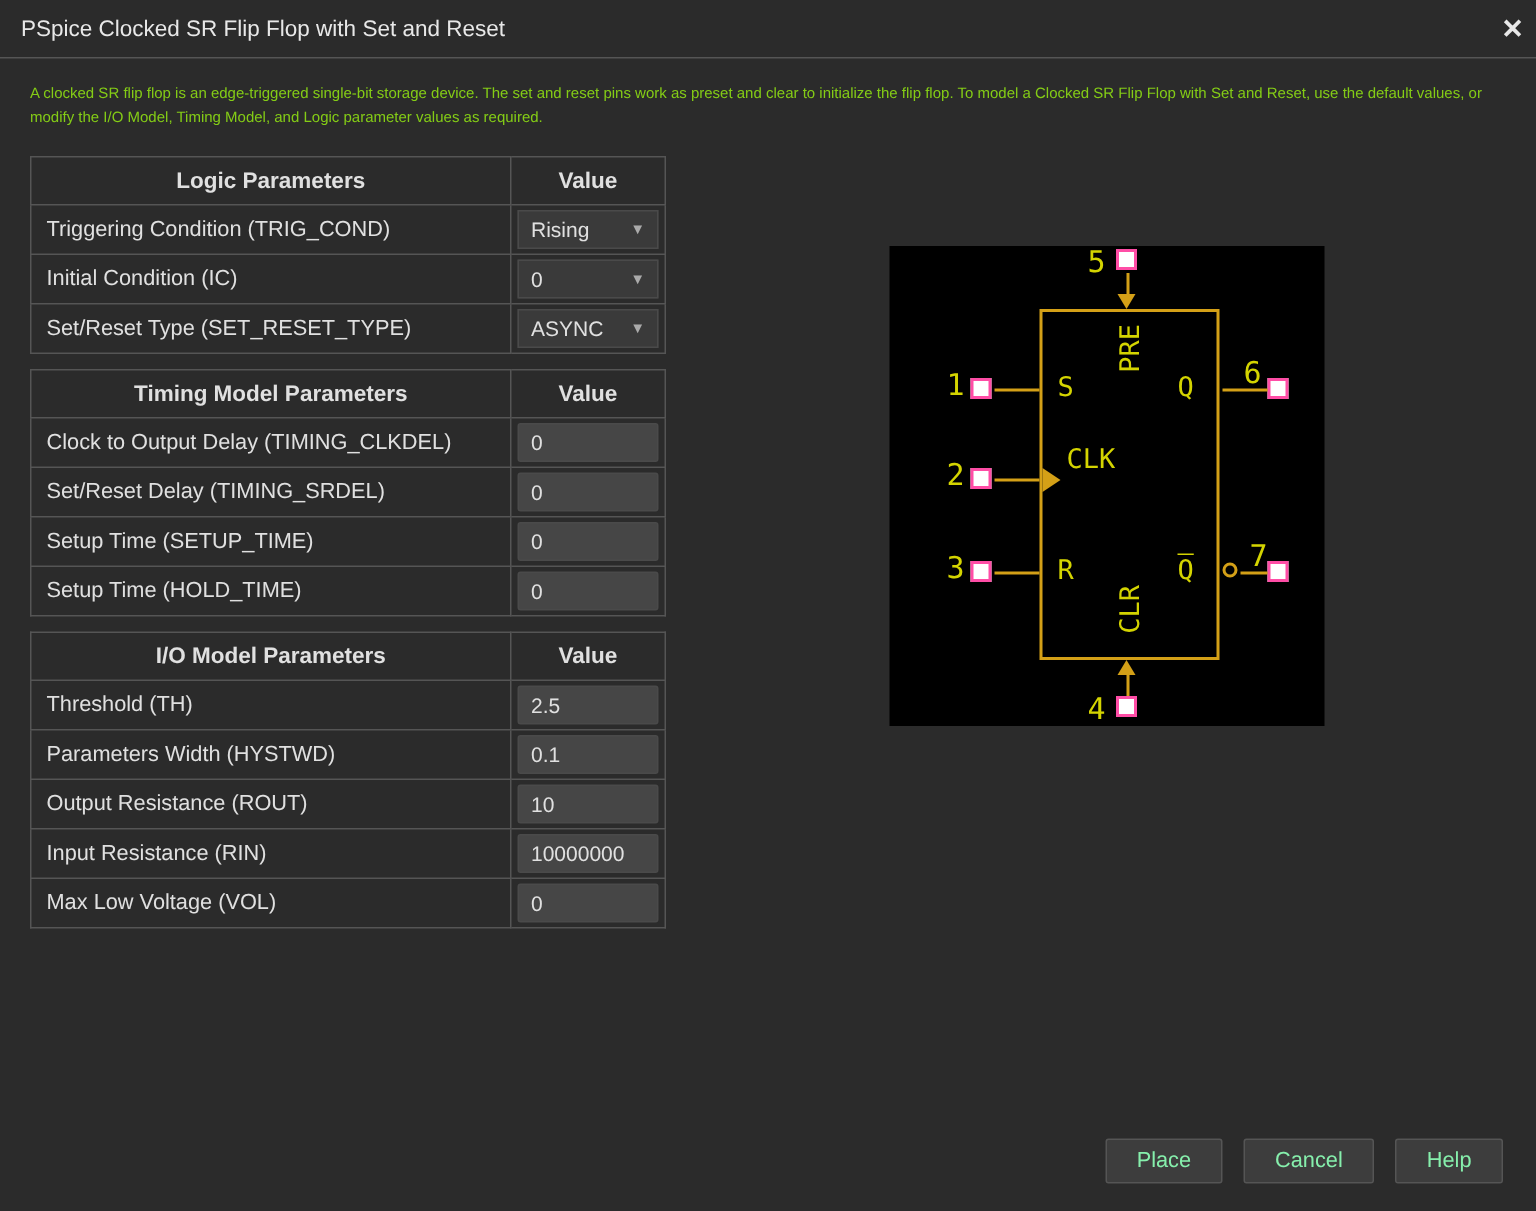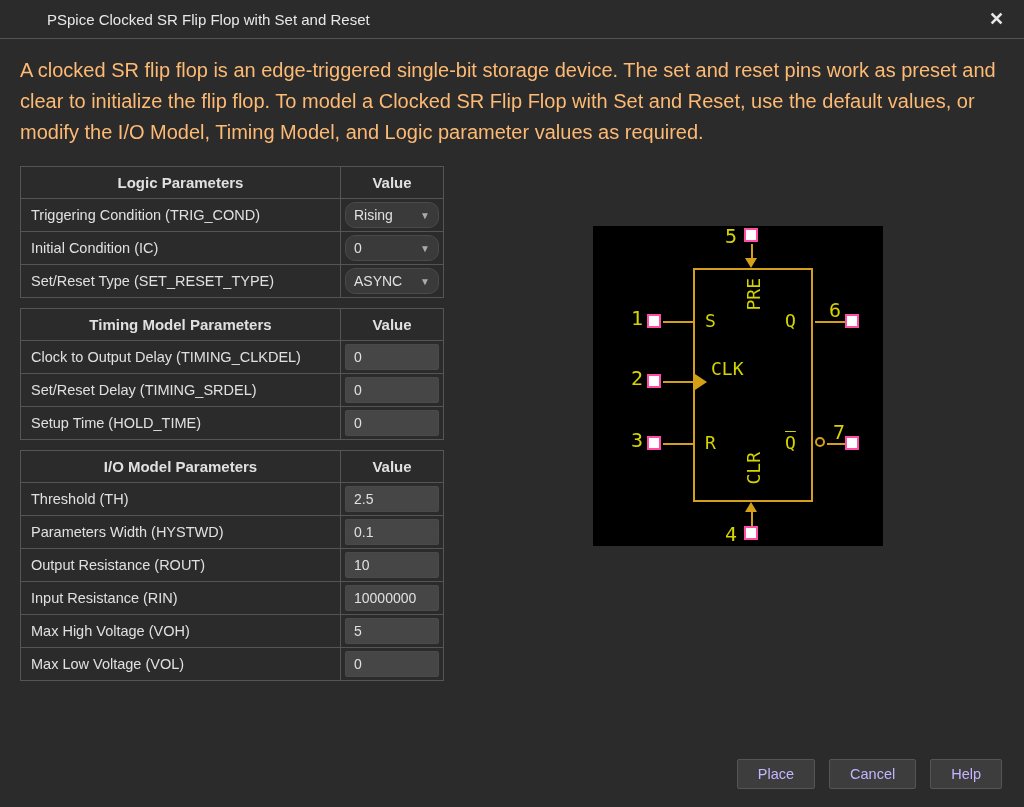--- a/index.html
+++ b/index.html
@@ -9,41 +9,40 @@
     font-family: "Segoe UI", Arial, sans-serif;
     font-size: 14px;
     width: 1024px;
     height: 807px;
     overflow: hidden;
   }
   .titlebar {
     display: flex;
     align-items: center;
     justify-content: space-between;
-    padding: 8px 14px 8px 14px;
+    padding: 8px 2px 8px 14px;
     font-size: 15px;
     color: #e8e8e8;
-    margin-left: 33px;
   }
   .close-x {
     font-size: 18px;
     color: #e8e8e8;
     cursor: pointer;
     padding: 0 6px;
     font-weight: bold;
   }
   .divider-h {
     border-top: 1px solid #555;
     margin: 0;
   }
   .description {
     padding: 16px 20px 18px 20px;
     line-height: 1.55;
-    font-size: 20px;
-    color: #fdba74;
+    font-size: 10px;
+    color: #84cc16;
   }
   .main-area {
     display: flex;
     padding: 0 20px;
     gap: 28px;
   }
   .params-col {
     width: 424px;
     flex-shrink: 0;
   }
@@ -79,21 +78,21 @@
     font-size: 14.5px;
   }
   .field-wrap {
     padding: 3px 4px;
   }
   .select {
     width: 100%;
     height: 26px;
     background: #3a3a3a;
     border: 1px solid #4a4a4a;
-    border-radius: 10px;
+    border-radius: 0;
     color: #e0e0e0;
     display: flex;
     align-items: center;
     justify-content: space-between;
     padding: 0 8px;
     font-size: 14px;
     cursor: pointer;
   }
   .select .caret {
     font-size: 10px;
@@ -114,21 +113,21 @@
   .footer {
     position: absolute;
     bottom: 18px;
     right: 22px;
     display: flex;
     gap: 14px;
   }
   .btn {
     background: #3d3d3d;
     border: 1px solid #555;
-    color: #c4b5fd;
+    color: #86efac;
     padding: 6px 20px;
     font-size: 14.5px;
     border-radius: 2px;
     cursor: pointer;
     font-family: inherit;
   }
 
   
   .diagram {
     width: 290px;
@@ -272,20 +271,26 @@
               <div class="field-wrap"><input class="textfield" value="0" style=""></div>
             </td>
           </tr>
       <tr>
             <td class="label">Set/Reset Delay (TIMING_SRDEL)</td>
           <td>
               <div class="field-wrap"><input class="textfield" value="0" style=""></div>
             </td>
           </tr>
       <tr>
+            <td class="label">Setup Time (SETUP_TIME)</td>
+          <td>
+              <div class="field-wrap"><input class="textfield" value="0" style=""></div>
+            </td>
+          </tr>
+      <tr>
             <td class="label">Setup Time (HOLD_TIME)</td>
           <td>
               <div class="field-wrap"><input class="textfield" value="0" style=""></div>
             </td>
           </tr>
     </tbody>
       </table>
 
     <table class="param">
       <tbody>
@@ -308,26 +313,20 @@
       <tr>
             <td class="label">Output Resistance (ROUT)</td>
           <td>
               <div class="field-wrap"><input class="textfield" value="10" style=""></div>
             </td>
           </tr>
       <tr>
             <td class="label">Input Resistance (RIN)</td>
           <td>
               <div class="field-wrap"><input class="textfield" value="10000000" style=""></div>
-            </td>
-          </tr>
-      <tr>
-            <td class="label">Max High Voltage (VOH)</td>
-          <td>
-              <div class="field-wrap"><input class="textfield" value="5" style=""></div>
             </td>
           </tr>
       <tr>
             <td class="label">Max Low Voltage (VOL)</td>
           <td>
               <div class="field-wrap"><input class="textfield" value="0" style=""></div>
             </td>
           </tr>
     </tbody>
       </table>

